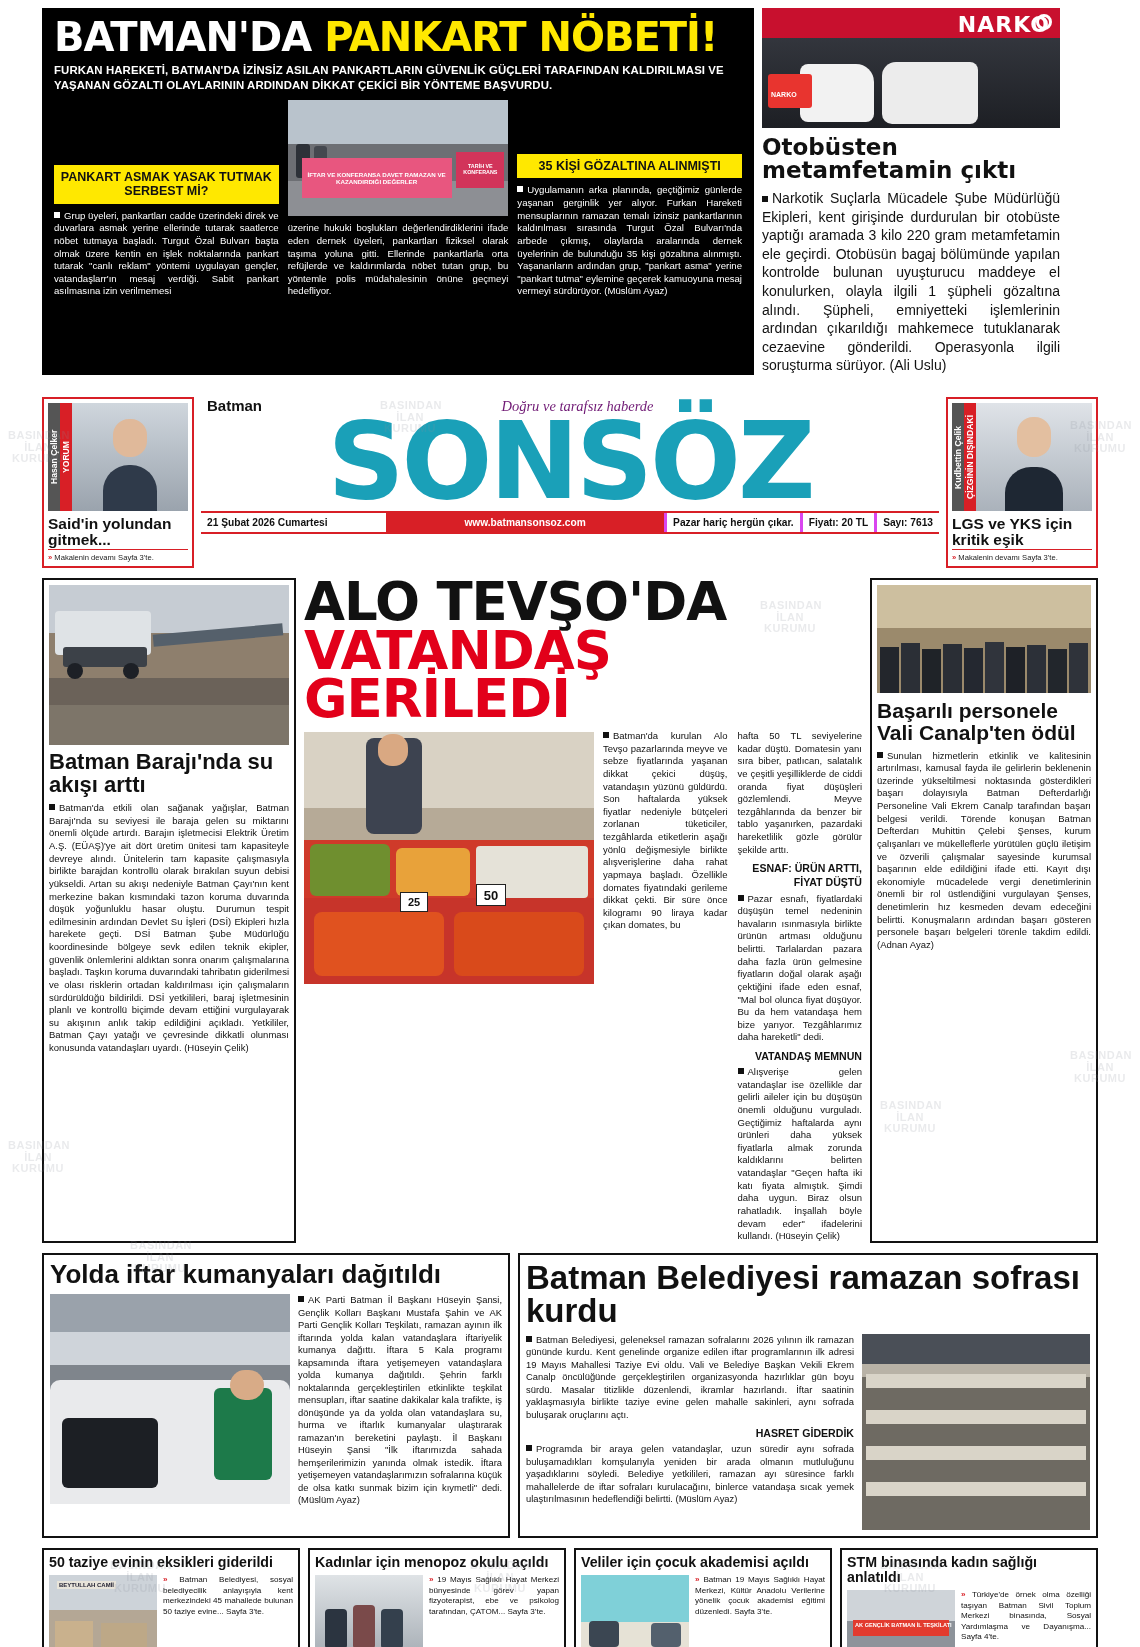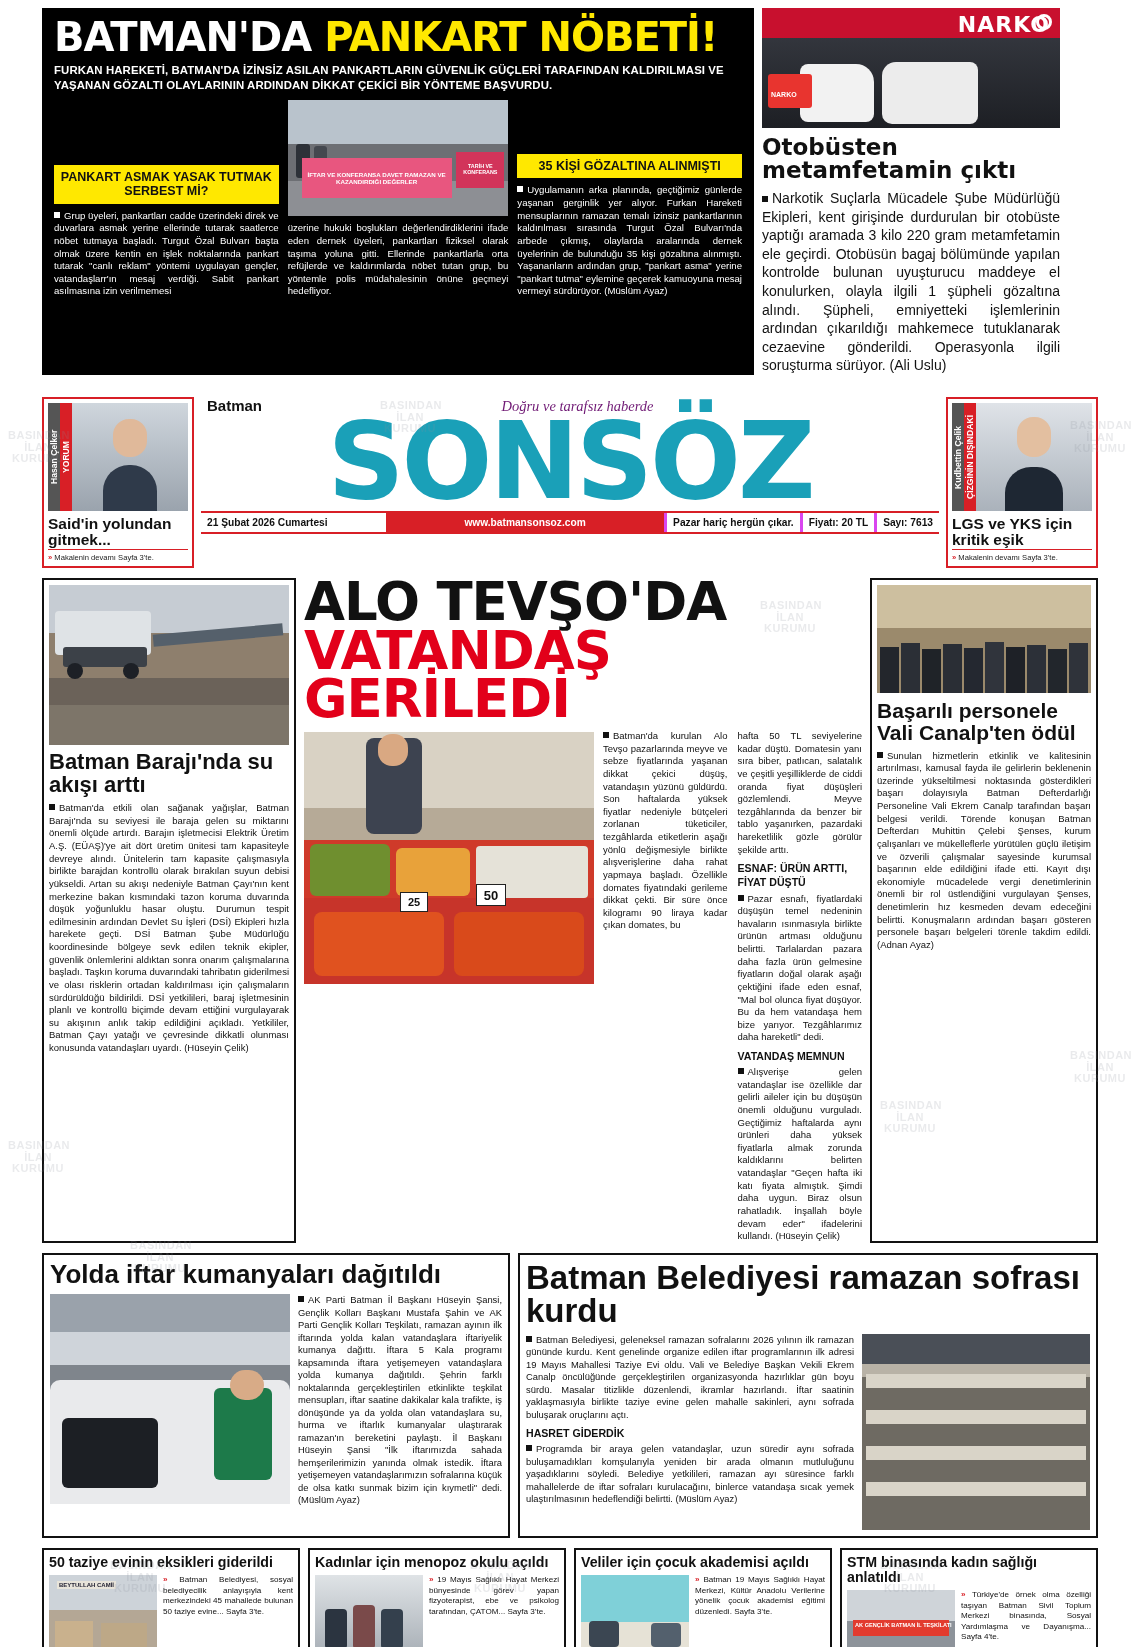--- a/index.html
+++ b/index.html
@@ -83,21 +83,21 @@
   .baraj-photo { height: 160px; background:#6f7b86; position:relative; overflow:hidden;}
   .baraj-title { font-size: 22px; font-weight: 800; line-height: 1.03; margin-top: 6px; }
   .baraj-body { font-size: 9.5px; line-height: 1.33; margin-top: 6px; text-align: justify; }
   .baraj-body .sq{display:inline-block;width:6px;height:6px;background:#111;margin-right:4px;vertical-align:1px;}
 
   .alo-k { font-size: 53px; font-weight: 800; line-height: .92; letter-spacing:-1px;
            font-family:"DejaVu Sans", sans-serif; }
   .alo-k2 { font-size: 53px; font-weight: 800; line-height: .92; color:#e2001a; letter-spacing:-1px;
             font-family:"DejaVu Sans", sans-serif; }
   .alo-photo { width: 290px; height: 252px; background:#8b8f96; float:left; margin: 8px 9px 4px 0; position:relative; overflow:hidden;}
-  .subhead { font-weight: 800; font-size: 10.6px; text-align:left; margin: 5px 0 3px; }
+  .subhead { font-weight: 800; font-size: 10.6px; text-align:right; margin: 5px 0 3px; }
 
   .right-photo { height: 108px; background:#7d828a; position:relative; overflow:hidden;}
   .right-title { font-size: 21px; font-weight: 800; line-height: 1.04; margin-top: 7px; }
   .right-body { font-size: 9.5px; line-height: 1.33; margin-top: 6px; text-align: justify; }
   .right-body .sq{display:inline-block;width:6px;height:6px;background:#111;margin-right:4px;vertical-align:1px;}
 
   
   .row2 { display:flex; gap: 8px; padding: 10px 42px 0 42px; }
   .r2box { border: 2px solid #111; padding: 6px; }
   .r2a { width: 468px; }

